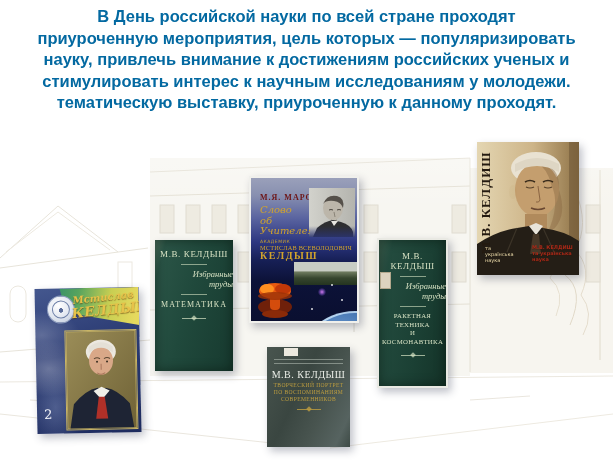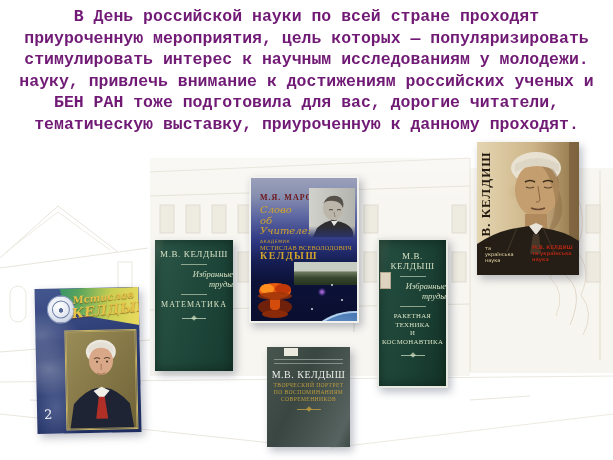--- a/index.html
+++ b/index.html
@@ -1,22 +1,22 @@
 <!DOCTYPE html>
 <html><head>
 <meta charset="utf-8">
 <style>
   html,body{margin:0;padding:0;background:#ffffff;}
   .stage{position:relative;width:613px;height:460px;overflow:hidden;background:#ffffff;
          font-family:"DejaVu Sans","Liberation Sans",sans-serif;}
   .bg{position:absolute;left:0;top:0;}
 
   
-  .intro{position:absolute;left:0;right:0;top:6px;text-align:center;color:#701a75;
-         font-family:Liberation Mono, monospace;
+  .intro{position:absolute;left:0;right:0;top:6px;text-align:center;color:#0369a1;
+         font-family:Liberation Sans, sans-serif;
          font-weight:700;font-size:16.5px;line-height:21.5px;}
   .intro .tline{white-space:nowrap;}
 
   
   .book{position:absolute;box-shadow:3px 4px 8px rgba(50,55,80,.32);overflow:hidden;}
 
   
   .b1{left:36px;top:288px;width:104px;height:145px;transform:rotate(-1.2deg);
       background:linear-gradient(165deg,#44578e 0%,#2c3c74 40%,#1d2b5e 100%);}
   .b1-frost{position:absolute;inset:0;
@@ -164,23 +164,22 @@
       <line x1="470" y1="400" x2="530" y2="396" stroke="#dcd6c8"></line>
     </g>
     <circle cx="354" cy="303" r="3.5" fill="#db5148" opacity=".6"></circle>
     <line x1="354" y1="307" x2="354" y2="332" stroke="#c8c2b4" opacity=".6"></line>
     <rect x="0" y="0" width="613" height="210" fill="url(#fadeTop)"></rect>
   </svg>
 
   <div class="intro">
     <div class="tline">В День российской науки по всей стране проходят</div>
     <div class="tline">приуроченную мероприятия, цель которых — популяризировать</div>
+    <div class="tline">науку, привлечь внимание к достижениям российских ученых и</div>
     <div class="tline">стимулировать интерес к научным исследованиям у молодежи.</div>
-    <div class="tline">науку, привлечь внимание к достижениям российских ученых и</div>
-    <div class="tline">БЕН РАН тоже подготовила для вас, дорогие читатели,</div>
     <div class="tline">тематическую выставку, приуроченную к данному проходят.</div>
   </div>
 
   <div class="book b1">
     <div class="b1-frost"></div>
     <div class="b1-band"></div>
     <div class="b1-medallion">
         <span></span>
       </div>
     <div class="b1-title">

